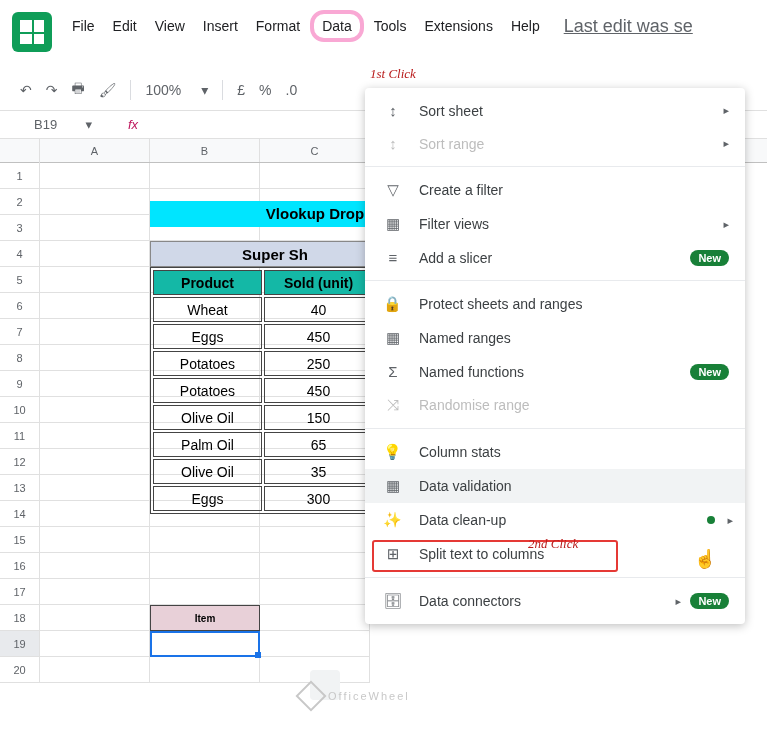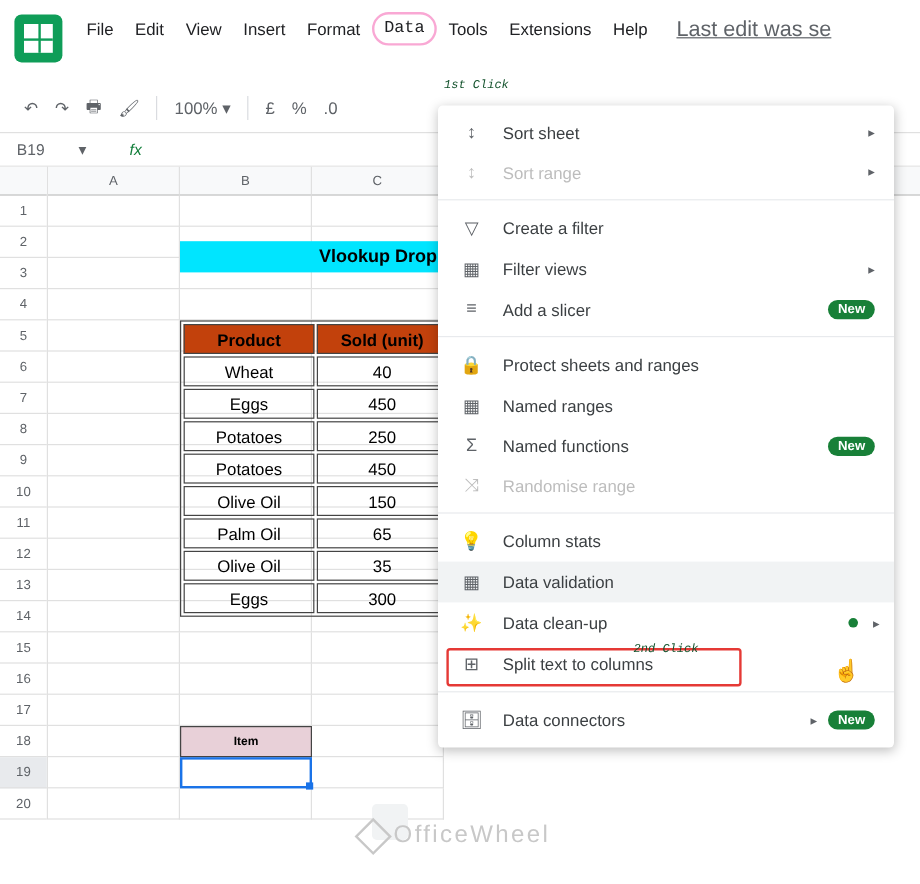--- a/index.html
+++ b/index.html
@@ -12,53 +12,53 @@
 .logo-inner::before { width: 100%; height: 2px; top: 50%; }
 .logo-inner::after { width: 2px; height: 100%; left: 50%; }
 
 .title-area { flex: 1; }
 .doc-title { font-size: 18px; color: #5f6368; letter-spacing: 0.3px; padding: 4px 0; display: flex; align-items: center; gap: 14px; }
 .title-icons { display: flex; gap: 14px; color: #5f6368; }
 .title-icons span { cursor: pointer; }
 
 .menubar { display: flex; gap: 2px; padding-top: 2px; font-size: 14px; color: #202124; align-items: center; }
 .menu-item { padding: 4px 8px; cursor: pointer; border-radius: 3px; }
-.menu-data { border: 2px solid #f9a8d4; border-radius: 14px; font-family: Liberation Mono, monospace; }
+.menu-data { border: 4px solid #f9a8d4; border-radius: 14px; }
 .last-edit { margin-left: 14px; color: #5f6368; text-decoration: underline; font-size: 18px; }
 
-.click-label { color: #14532d; font-family: Liberation Mono, monospace; font-size: 10px; font-style: italic; position: absolute; }
+.click-label { color: #b91c1c; font-family: Liberation Serif, serif; font-size: 13px; font-style: italic; position: absolute; }
 .click1 { left: 370px; top: 66px; }
 
 .toolbar { display: flex; align-items: center; gap: 14px; padding: 8px 20px; color: #5f6368; font-size: 14px; margin-top: 18px; }
 .tb-btn { cursor: pointer; }
 .tb-sep { width: 1px; height: 20px; background: #dadce0; }
-.zoom { display: flex; align-items: center; gap: 4px; }
+.zoom { display: flex; align-items: center; gap: 20px; }
 
 .namebox-row { display: flex; align-items: center; padding: 4px 8px; border-top: 1px solid #e0e0e0; border-bottom: 1px solid #e0e0e0; font-size: 13px; color: #5f6368; }
-.namebox { width: 70px; padding: 2px 6px; margin-left: 0; display: flex; align-items: flex-start; justify-content: space-between; }
-.fx { font-style: italic; margin-left: 30px; color: #15803d; }
+.namebox { width: 70px; padding: 2px 6px; margin-left: 20px; display: flex; align-items: flex-start; justify-content: space-between; }
+.fx { font-style: italic; margin-left: 30px; color: #be185d; }
 
 .grid-area { display: flex; }
 .rownums { width: 40px; border-right: 1px solid #e0e0e0; }
 .rownum { height: 26px; font-size: 11px; color: #5f6368; text-align: center; line-height: 26px; border-bottom: 1px solid #e0e0e0; }
 .rownum.sel { background: #e8eaed; }
 .corner { height: 24px; border-bottom: 1px solid #c0c0c0; background: #f8f9fa; }
 
 .cols { flex: 1; }
 .colheads { display: flex; height: 24px; background: #f8f9fa; border-bottom: 1px solid #c0c0c0; }
 .colhead { flex: 0 0 110px; font-size: 11px; color: #5f6368; text-align: center; line-height: 24px; border-right: 1px solid #e0e0e0; }
 
 .cells { position: relative; }
 .cellrow { display: flex; height: 26px; }
 .cell { flex: 0 0 110px; border-right: 1px solid #e0e0e0; border-bottom: 1px solid #e0e0e0; font-size: 14px; text-align: center; line-height: 25px; }
 
 .banner { position: absolute; left: 110px; top: 26px; width: 250px; height: 26px; background: #00e5ff; font-weight: bold; font-size: 15px; text-align: right; line-height: 26px; margin-top: 12px; }
 .shophead { position: absolute; left: 110px; top: 78px; width: 250px; height: 26px; background: #d0d8e8; font-weight: bold; text-align: center; line-height: 26px; font-size: 15px; border: 1px solid #888; }
 .tbl { position: absolute; left: 110px; top: 104px; border: 1px solid #444; }
-.tbl th { background: #c2410c; font-weight: bold; border: 1px solid #444; width: 109px; height: 25px; font-size: 14px; }
+.tbl th { background: #14b8a6; font-weight: bold; border: 1px solid #444; width: 109px; height: 25px; font-size: 14px; }
 .tbl td { border: 1px solid #444; width: 109px; height: 25px; font-size: 14px; text-align: center; }
 
 .item-box { position: absolute; left: 110px; top: 442px; width: 110px; height: 26px; background: #e8d0d8; border: 1px solid #444; font-weight: bold; text-align: center; line-height: 25px; font-size: 10px; }
 .sel-cell { position: absolute; left: 110px; top: 468px; width: 110px; height: 26px; border: 2px solid #1a73e8; }
 .sel-cell::after { content: ''; position: absolute; right: -3px; bottom: -3px; width: 6px; height: 6px; background: #1a73e8; }
 
 .dropdown { position: absolute; left: 365px; top: 88px; width: 380px; background: #fff; box-shadow: 0 2px 10px rgba(0,0,0,0.25); border-radius: 4px; padding: 6px 0; z-index: 10; }
 .dd-item { display: flex; align-items: center; padding: 8px 18px; font-size: 14px; color: #3c4043; cursor: pointer; gap: 16px; position: relative; }
 .dd-item.disabled { color: #bdbdbd; }
 .dd-item.hover-row { background: #f1f3f4; }
@@ -67,21 +67,21 @@
 .dd-item.disabled .dd-icon { color: #bdbdbd; }
 .dd-arrow { position: absolute; right: 16px; color: #5f6368; font-size: 11px; }
 .badge-new { position: absolute; right: 16px; background: #188038; color: #fff; font-size: 11px; font-weight: bold; padding: 2px 8px; border-radius: 10px; }
 .green-dot { position: absolute; right: 30px; width: 8px; height: 8px; background: #188038; border-radius: 50%; }
 .green-dot + .dd-arrow { right: 12px; }
 
 .dv-box { position: absolute; left: 372px; top: 540px; width: 246px; height: 32px; border: 2px solid #e53935; border-radius: 3px; pointer-events: none; z-index: 20; }
 .click2 { left: 528px; top: 536px; z-index: 21; }
 .hand-cursor { position: absolute; right: 50px; top: 548px; z-index: 21; font-size: 18px; }
 
-.watermark { position: absolute; left: 300px; top: 685px; color: #c8c8c8; font-size: 20px; letter-spacing: 2px; z-index: 5; display: flex; align-items: center; gap: 6px; }
+.watermark { position: absolute; left: 300px; top: 685px; color: #c8c8c8; font-size: 11px; letter-spacing: 2px; z-index: 5; display: flex; align-items: center; gap: 6px; }
 .wm-icon { width: 22px; height: 22px; border: 2px solid #c8c8c8; transform: rotate(45deg); }
 
 .explore { position: absolute; left: 310px; top: 670px; width: 30px; height: 30px; background: #f1f3f4; border-radius: 4px; z-index: 3; }
 </style>
 </head>
 <body>
 
 <div class="header">
   <div class="logo">
       <div class="logo-inner"></div>
@@ -258,20 +258,21 @@
             <div class="cell"></div>
             <div class="cell"></div>
           </div>
           <div class="cellrow">
             <div class="cell"></div>
             <div class="cell"></div>
             <div class="cell"></div>
           </div>
         </div>
       <div class="banner">Vlookup Drop Dow</div>
+      <div class="shophead">Super Sh</div>
       <table class="tbl">
         <tbody>
             <tr>
           <th>Product</th>
           <th>Sold (unit)</th>
         </tr>
         </tbody>
           <tbody id="tblbody">
             <tr>
               <td>Wheat</td>

